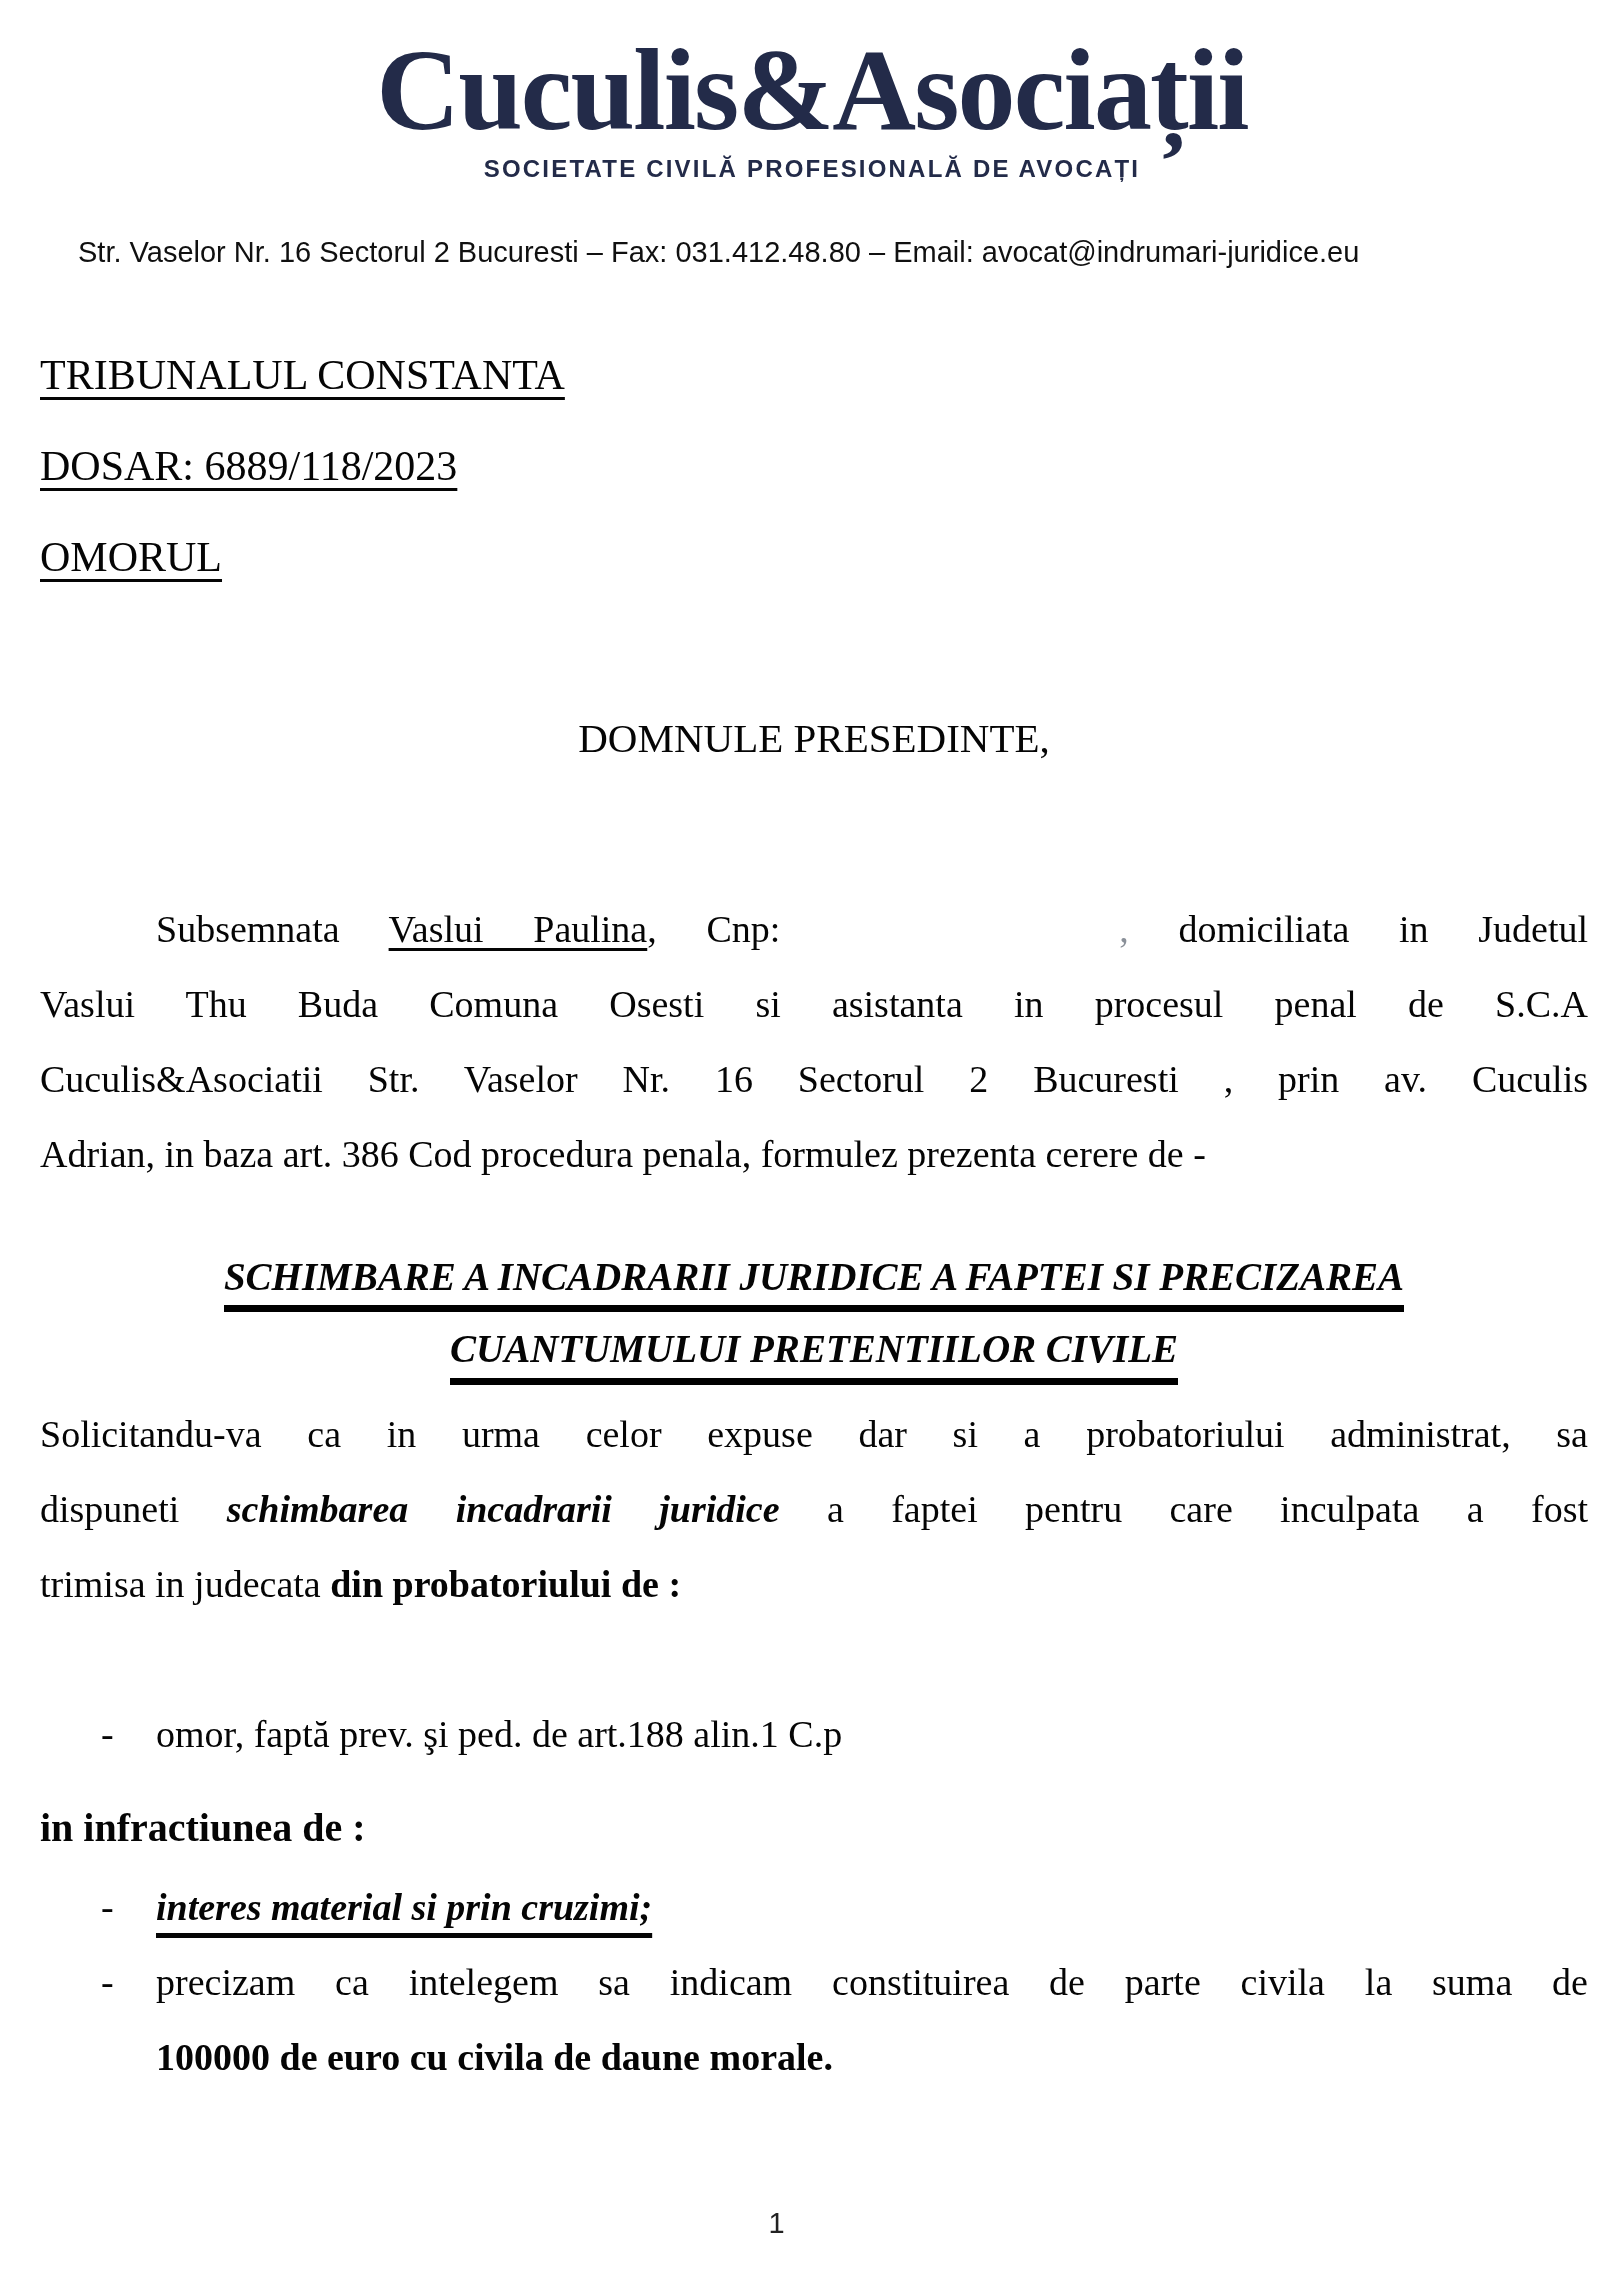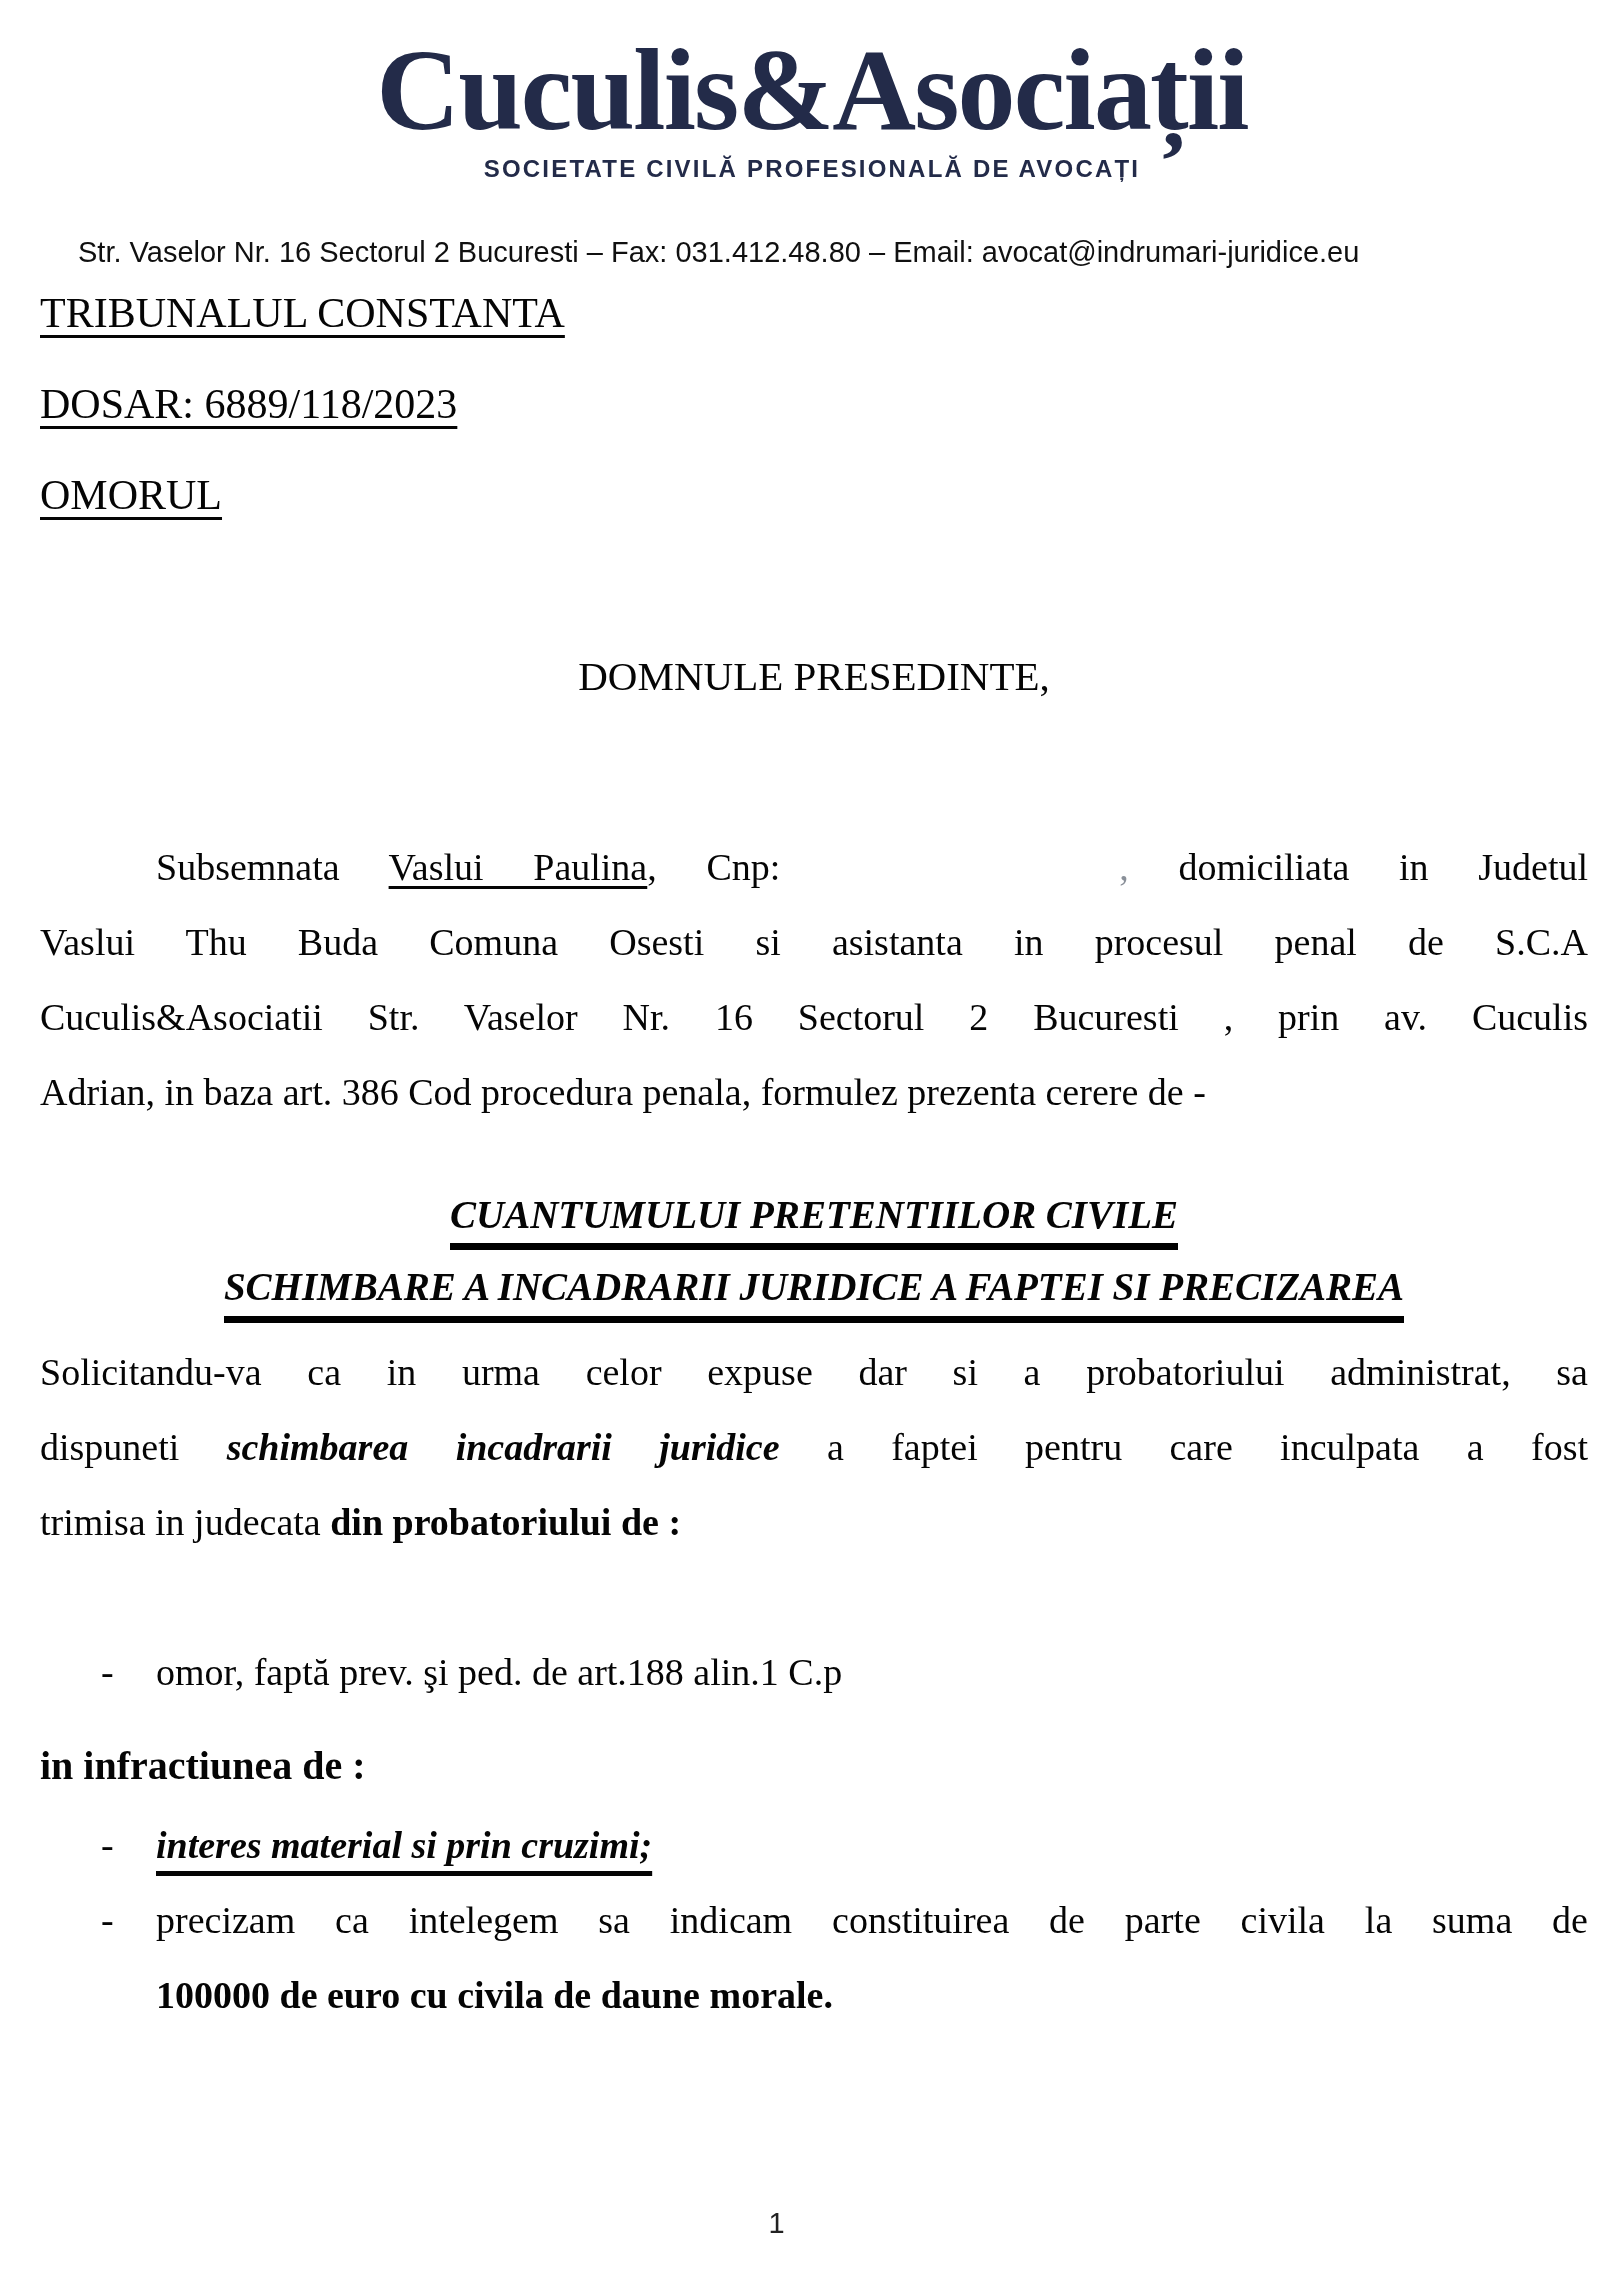--- a/index.html
+++ b/index.html
@@ -40,21 +40,21 @@
     font-size:29px;
     color:#101010;
   }
 
   
   .case-head {
     margin:0 0 43px 0;
     font-size:42px;
     line-height:1.15;
   }
-  .case-block { margin-top:20px; }
+  .case-block { margin-top:82px; }
   .u-thin { text-decoration:underline; text-decoration-thickness:2.7px; text-underline-offset:8px; }
 
   .salutation {
     margin-top:132px;
     text-align:center;
     font-size:41px;
   }
 
   
   .par { margin-top:0; }
@@ -127,22 +127,22 @@
     <div class="salutation">DOMNULE PRESEDINTE,</div>
 
     <div class="par intro">
       <span class="jl indent"><span>Subsemnata </span><span class="name-u">Vaslui Paulina</span><span>, Cnp:</span><span class="cnp-gap"></span><span class="faint">,</span><span> domiciliata in Judetul</span></span>
       <span class="jl">Vaslui Thu Buda Comuna Osesti si asistanta in procesul penal de S.C.A</span>
       <span class="jl">Cuculis&amp;Asociatii Str. Vaselor Nr. 16 Sectorul 2 Bucuresti , prin av. Cuculis</span>
       <span class="jl-end">Adrian, in baza art. 386 Cod procedura penala, formulez prezenta cerere de -</span>
     </div>
 
     <div class="section-title">
+      <span class="line"><span class="tspan">SCHIMBARE A INCADRARII JURIDICE A FAPTEI SI PRECIZAREA</span></span>
       <span class="line"><span class="tspan">CUANTUMULUI PRETENTIILOR CIVILE</span></span>
-      <span class="line"><span class="tspan">SCHIMBARE A INCADRARII JURIDICE A FAPTEI SI PRECIZAREA</span></span>
     </div>
 
     <div class="par request-par">
       <span class="jl">Solicitandu-va ca in urma celor expuse dar si a probatoriului administrat, sa</span>
       <span class="jl"><span>dispuneti </span><span class="bi">schimbarea incadrarii juridice</span><span> a faptei pentru care inculpata a fost</span></span>
       <span class="jl-end"><span>trimisa in judecata </span><span class="b">din probatoriului de :</span></span>
     </div>
 
     <div class="bullet bullet1">
       <span class="marker">-</span>

